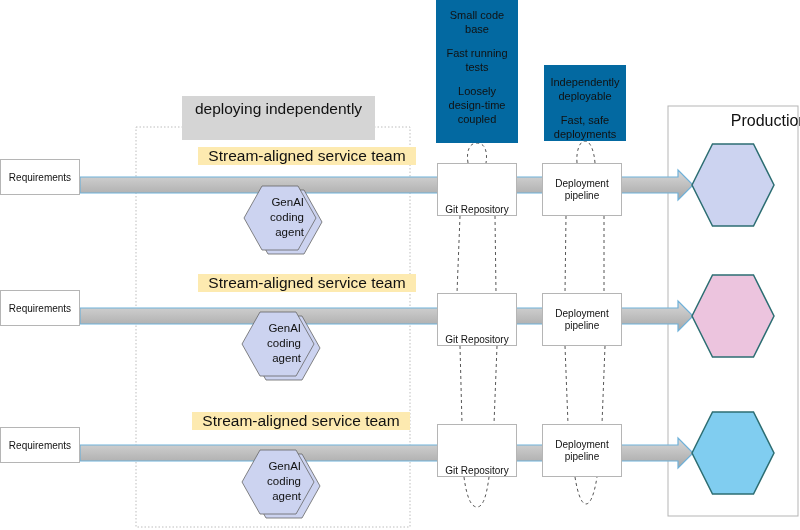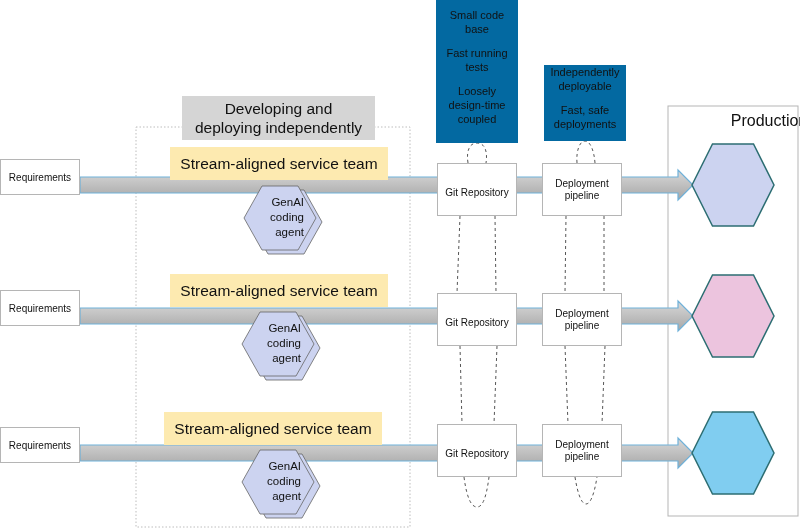--- a/index.html
+++ b/index.html
@@ -4,22 +4,22 @@
   <style>
     html, body { margin: 0; padding: 0; background: #ffffff; }
     body { width: 800px; height: 530px; position: relative; overflow: hidden;
            font-family: "Liberation Sans", sans-serif; color: #111; }
     svg.bg { position: absolute; left: 0; top: 0; }
     .box { position: absolute; background: #fff; border: 1px solid #b5b5b5; box-sizing: border-box;
            display: flex; align-items: center; justify-content: center; text-align: center; }
     .req { width: 80px; height: 36px; font-size: 10px; }
     .gray-note { position: absolute; background: #0369a1; text-align: center; box-sizing: border-box; }
     .team { position: absolute; background: #fdeab0; font-size: 15.5px; box-sizing: border-box;
-            display: flex; align-items: center; justify-content: center; height: 33px; }
-    .git { width: 80px; height: 53px; font-size: 10px; align-items: center; padding-top: 5px; }
+            display: flex; align-items: center; justify-content: center; height: 18px; margin-left: 28px; }
+    .git { width: 80px; height: 53px; font-size: 10px; align-items: flex-end; padding-top: 5px; }
     .pipe { width: 80px; height: 53px; font-size: 10px; line-height: 12px; align-items: center; }
     .agent-label { position: absolute; font-size: 11.5px; line-height: 15px; text-align: right; width: 50px; }
     .prod-title { position: absolute; font-size: 16px; text-align: center; width: 132px; padding-left: 36px; }
   </style>
 </head>
 <body>
 
 <svg class="bg" width="800" height="530" viewBox="0 0 800 530">
   <defs>
     <linearGradient id="bandGrad" x1="0" y1="0" x2="0" y2="1">
@@ -55,37 +55,36 @@
       <polygon points="465,325 470,316.5 480,316.5 485,325 480,333.5 470,333.5" fill="#ecc4de" stroke="#2d6e73" stroke-width="1.5"></polygon>
       <polygon points="692,316 712.5,275 753.5,275 774,316 753.5,357 712.5,357" fill="#ecc4de" stroke="#2d6e73" stroke-width="1.5"></polygon>
       <polygon points="248,486 266,454 302,454 320,486 302,518 266,518" fill="#ccd3f0" stroke="#666" stroke-width="0.8"></polygon>
       <polygon points="242,482 260,450 296,450 314,482 296,514 260,514" fill="#ccd3f0" stroke="#666" stroke-width="0.8"></polygon>
       <polygon points="465,460 470,451.5 480,451.5 485,460 480,468.5 470,468.5" fill="#80cdf0" stroke="#2d6e73" stroke-width="1.5"></polygon>
       <polygon points="692,453 712.5,412 753.5,412 774,453 753.5,494 712.5,494" fill="#80cdf0" stroke="#2d6e73" stroke-width="1.5"></polygon>
     </g>
 </svg>
 
 <div class="gray-note" style="left:182px; top:96px; width:193px; height:44px; font-size:15.5px; line-height:19px; padding-top:3px; background:#d5d5d5;">
-  <div>Developing and</div>
   <div>deploying independently</div>
 </div>
 
 <div class="gray-note" style="left:436px; top:0px; width:82px; height:143px; font-size:11px; line-height:14px; padding-top:8px;">
   <div>Small code</div>
   <div>base</div>
   <div style="height:10px"></div>
   <div>Fast running</div>
   <div>tests</div>
   <div style="height:10px"></div>
   <div>Loosely</div>
   <div>design-time</div>
   <div>coupled</div>
 </div>
 
-<div class="gray-note" style="left:544px; top:65px; width:82px; height:76px; font-size:11px; line-height:14px; padding-top:0;">
+<div class="gray-note" style="left:544px; top:65px; width:82px; height:76px; font-size:11px; line-height:14px; padding-top:10px;">
   <div>Independently</div>
   <div>deployable</div>
   <div style="height:10px"></div>
   <div>Fast, safe</div>
   <div>deployments</div>
 </div>
 
 <div class="prod-title" style="left:667px; top:112px;">Production</div>
 
 <div class="box req" style="left:0px; top:159px;">Requirements</div>

